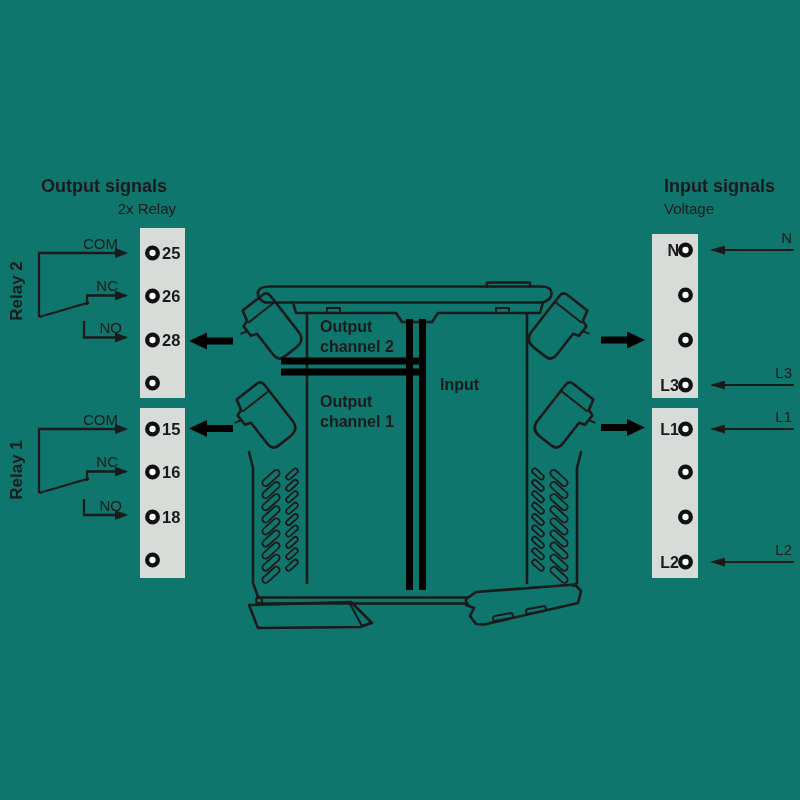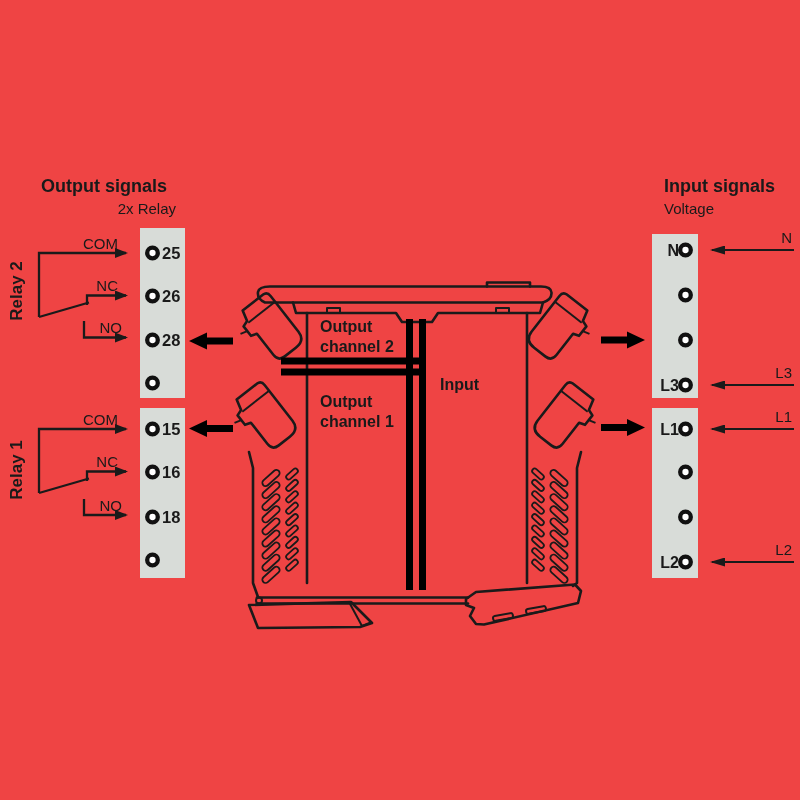--- a/index.html
+++ b/index.html
@@ -1,16 +1,16 @@
 <!DOCTYPE html>
 <html><head>
 <meta charset="utf-8">
 <style>
   html,body{margin:0;padding:0;background:#ffffff;}
-  .stage{position:relative;width:800px;height:800px;background:#ef4444;overflow:hidden;}
+  .stage{position:relative;width:800px;height:800px;background:#0f766e;overflow:hidden;}
   svg{position:absolute;left:0;top:0;}
   text{font-family:"Liberation Sans", sans-serif;fill:#1a1a1a;}
   .th{font-size:18px;font-weight:bold;}
   .ts{font-size:15px;}
   .trelay{font-size:17px;font-weight:bold;}
   .tlbl{font-size:15px;}
   .tnum{font-size:16.5px;font-weight:bold;}
   .ttlbl{font-size:16px;font-weight:bold;text-anchor:end;}
   .twire{font-size:15px;text-anchor:end;}
   .tdev{font-size:16px;font-weight:bold;}

